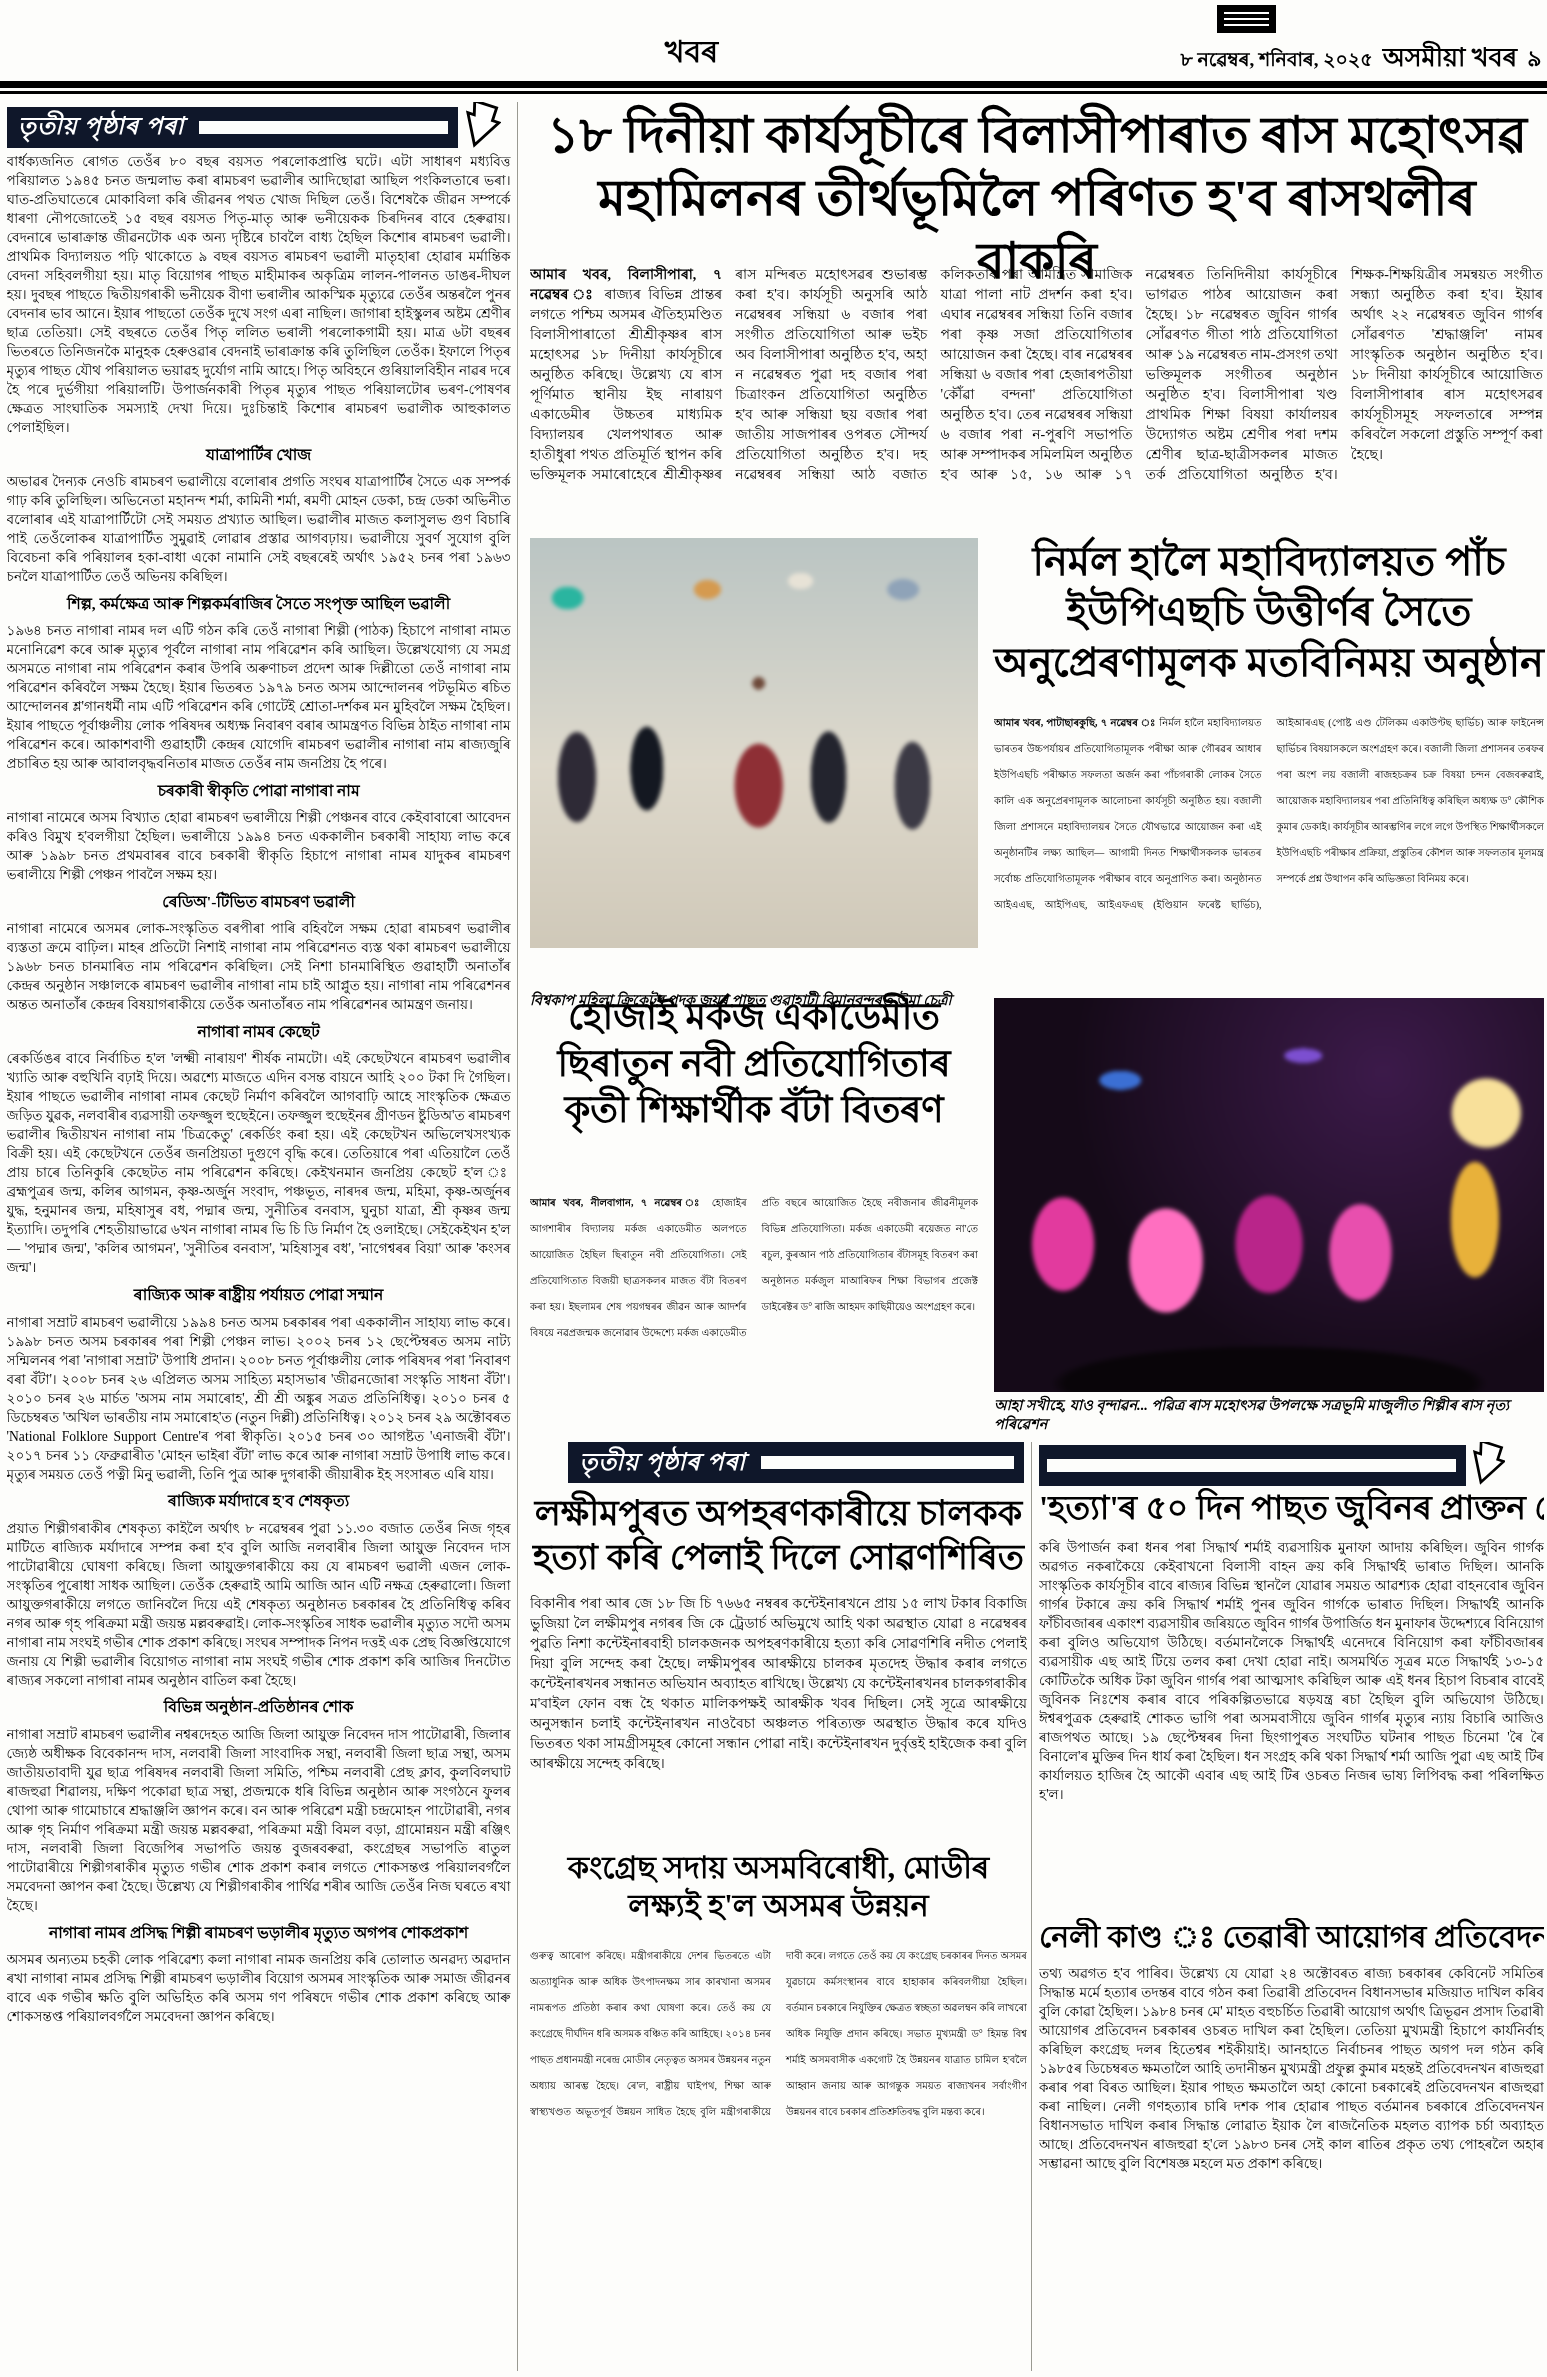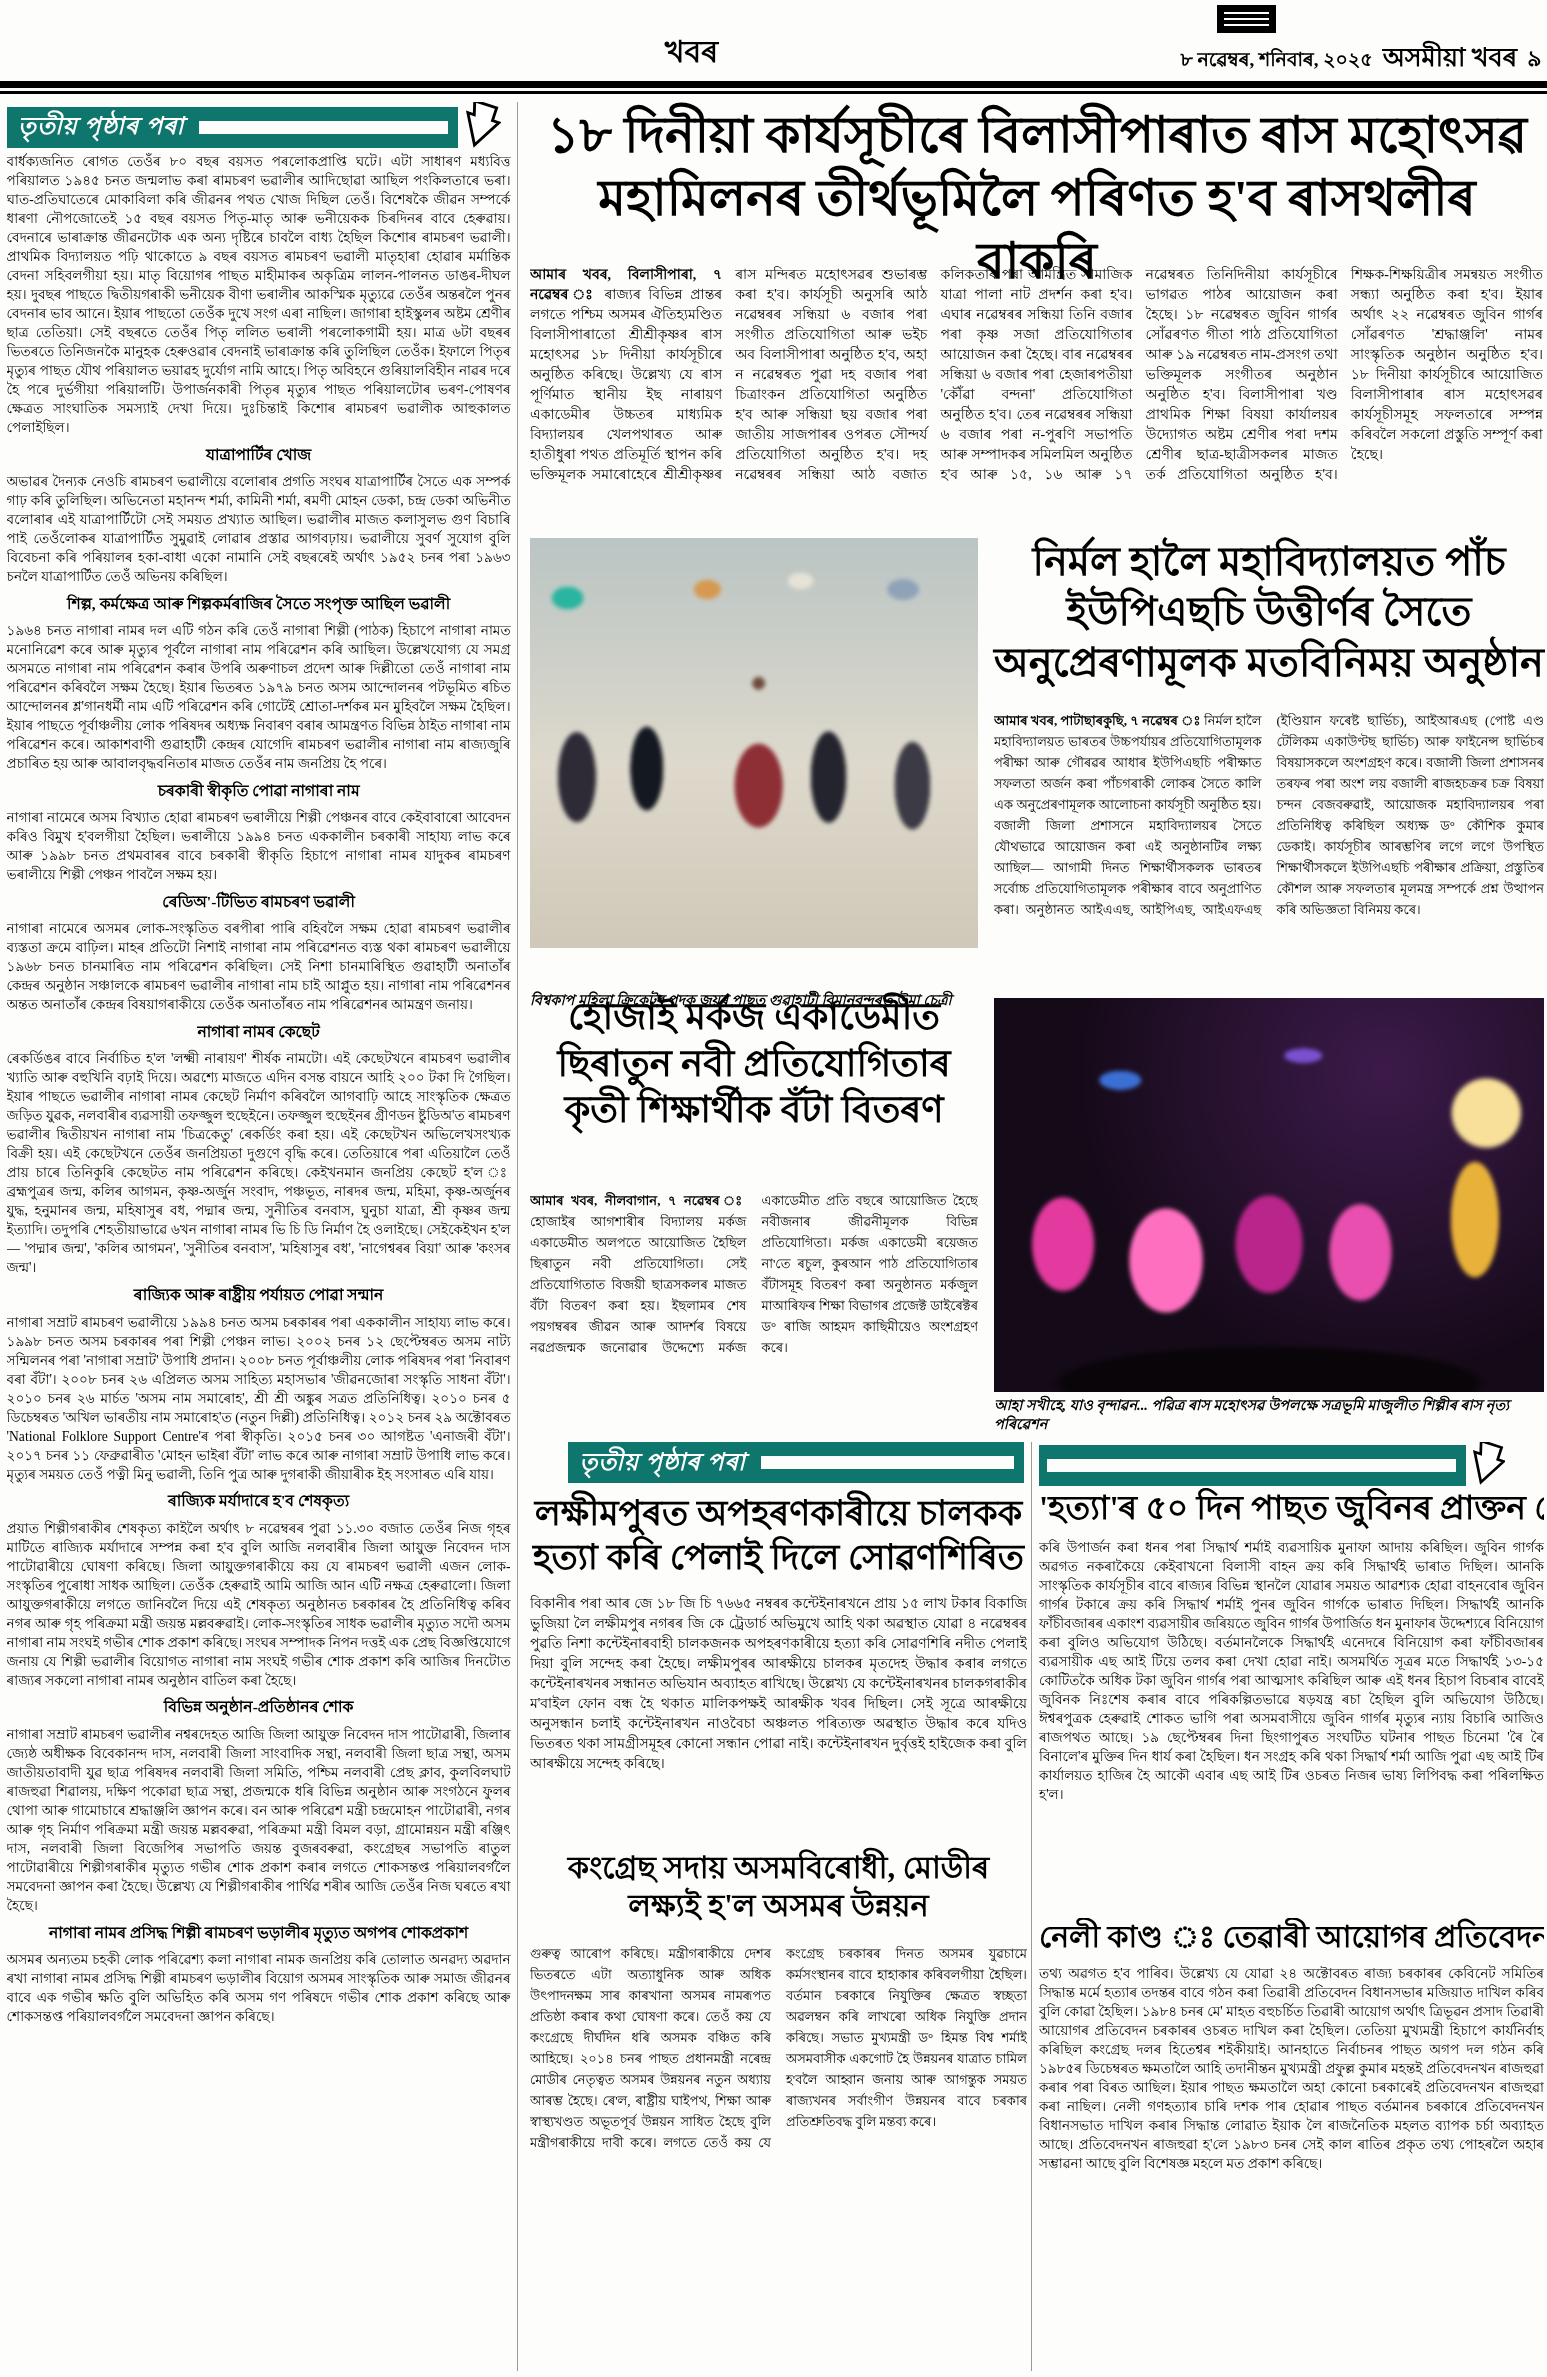--- a/index.html
+++ b/index.html
@@ -1,26 +1,26 @@
 <!DOCTYPE html>
 <html style="font-size:13px"><head>
 <meta charset="utf-8">
 <style>
   html,body{margin:0;padding:0;background:#e8e8e8;}
   #page{position:relative;width:1548px;height:2377px;background:#fdfdfb;
         font-family:"Liberation Serif",serif;color:#000;overflow:hidden;margin:0 auto;}
   .abs{position:absolute;}
   .hl{font-weight:bold;text-align:center;line-height:1.26;}
-  .body-text{text-align:justify;font-size:13px;line-height:21px;}
+  .body-text{text-align:justify;font-size:10px;line-height:26px;}
   .byline{font-weight:bold;}
   .cols2{column-count:2;column-gap:15px;}
   .cols5{column-count:5;column-gap:13px;}
   .lsh{text-align:center;font-weight:bold;font-size:15.6px;margin:5.8px 0 3.3px;}
   .lp{margin:0;text-align:justify;font-size:13.6px;line-height:19px;}
-  .banner{background:#0f766e;color:#fff;display:flex;align-items:center;height:41px;padding:0 10px 0 11.5px;box-sizing:border-box;}
+  .banner{background:#0f172a;color:#fff;display:flex;align-items:center;height:41px;padding:0 10px 0 11.5px;box-sizing:border-box;}
   .banner .lbl{font-size:24px;font-weight:bold;font-style:italic;white-space:nowrap;letter-spacing:0.8px;}
   .banner .stripe{flex:1;height:13px;background:#fdfdfb;margin-left:15px;}
   .cap{font-weight:bold;font-style:italic;font-size:14.4px;line-height:1.3;}
   .vrule{width:0.8px;background:#9a9a92;}
   .photo{overflow:hidden;background:#888;}
   .photo-art{width:100%;height:100%;filter:blur(2.1px);transform:scale(1.04);}
   .rule-thick{height:7.4px;background:#000;}
   .rule-thin{height:2.5px;background:#000;}
   .stamp{background:#000;display:flex;flex-direction:column;justify-content:center;gap:3.3px;padding:4.1px 6.6px;box-sizing:border-box;}
   .stamp i{display:block;height:2.5px;background:#fff;}

